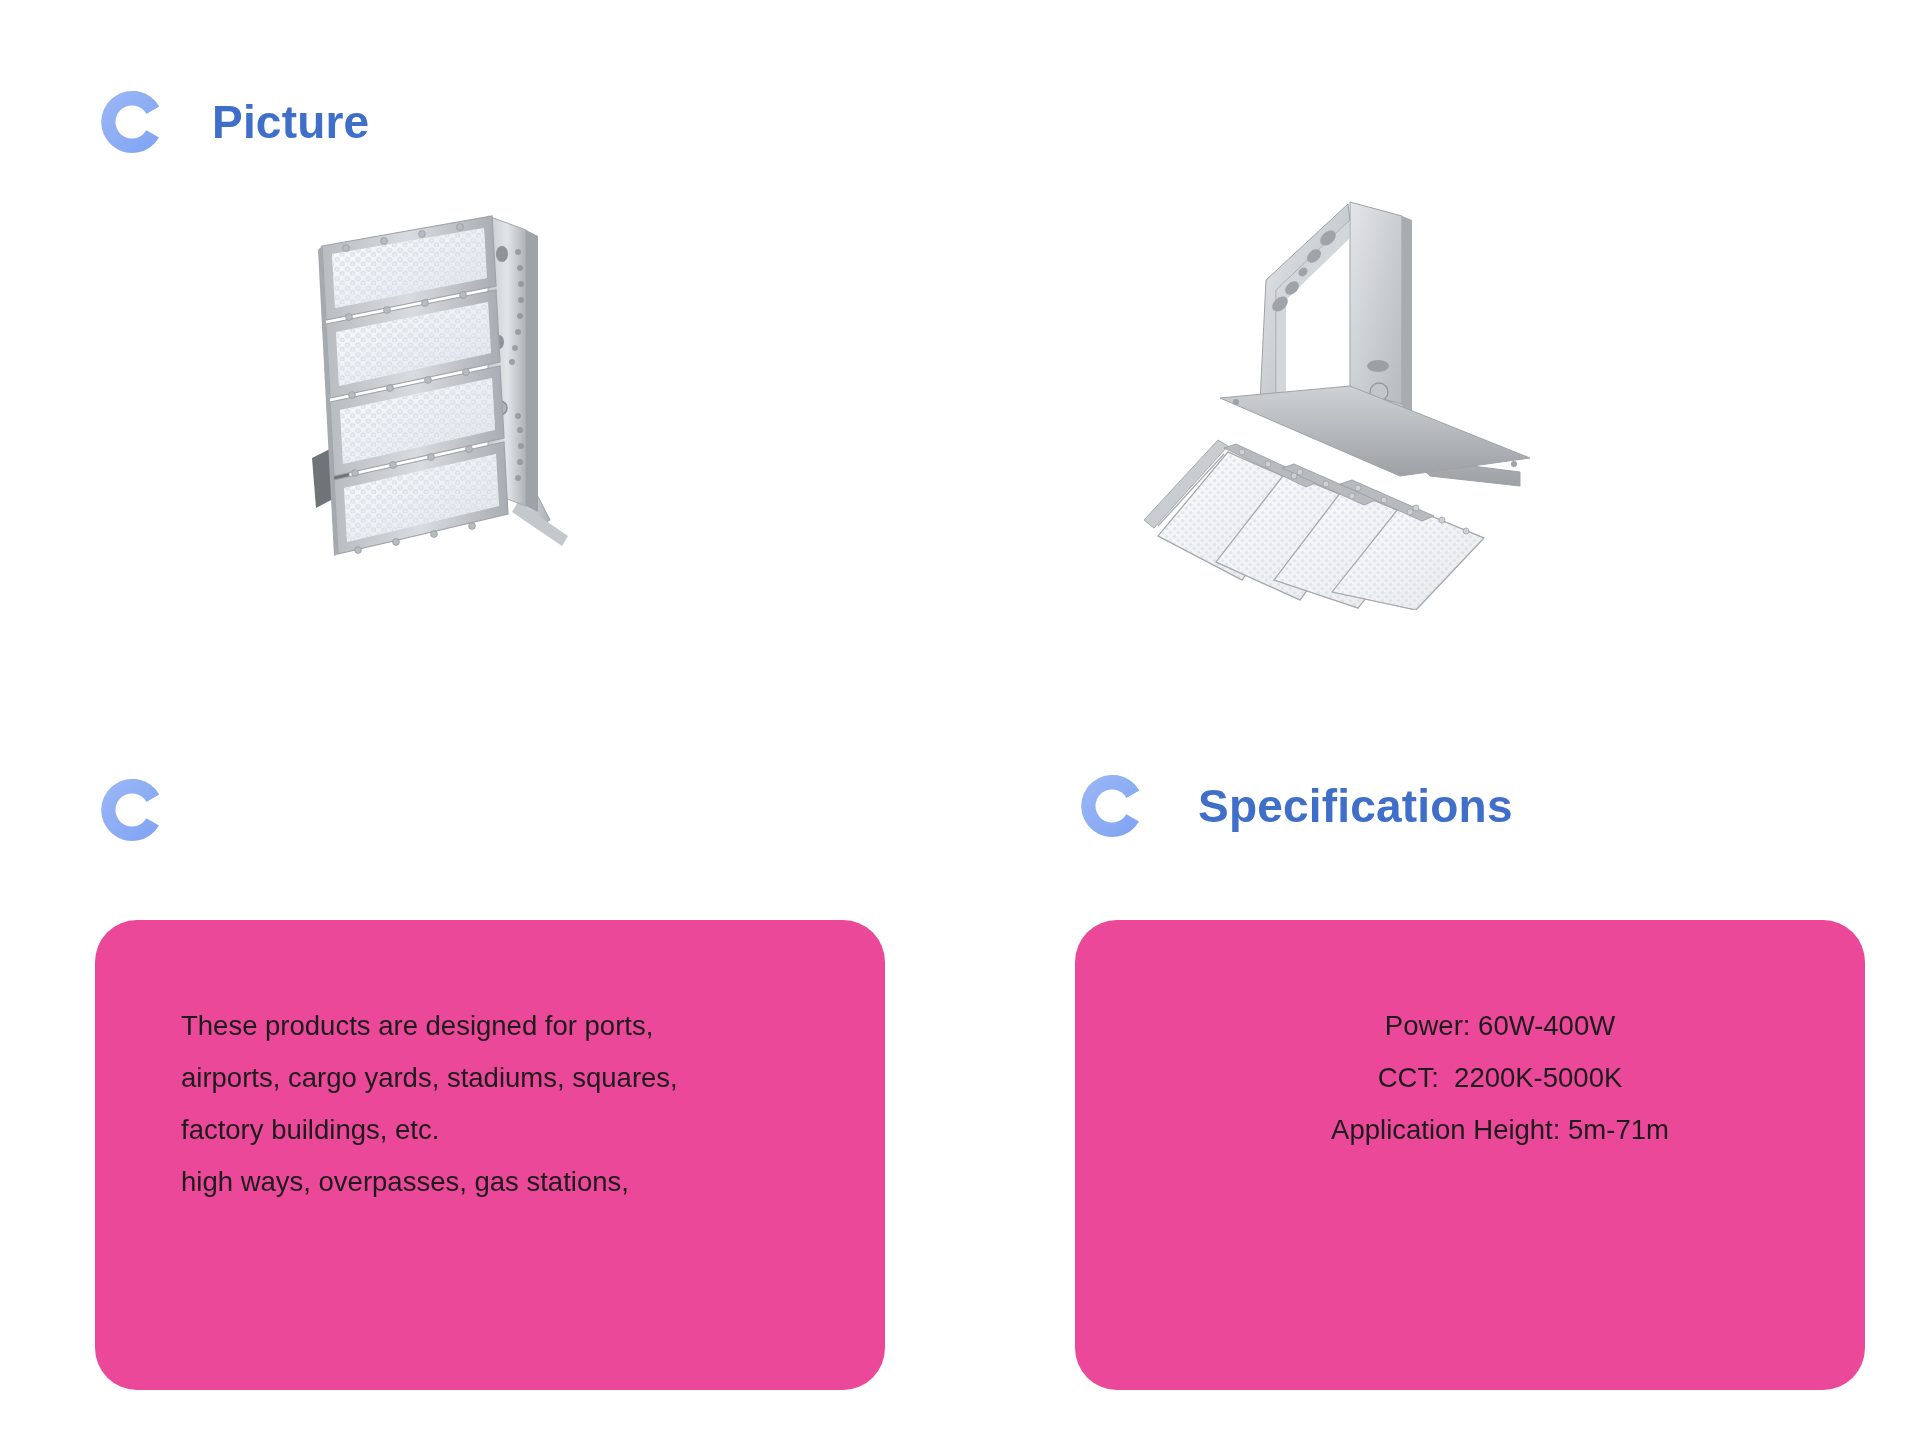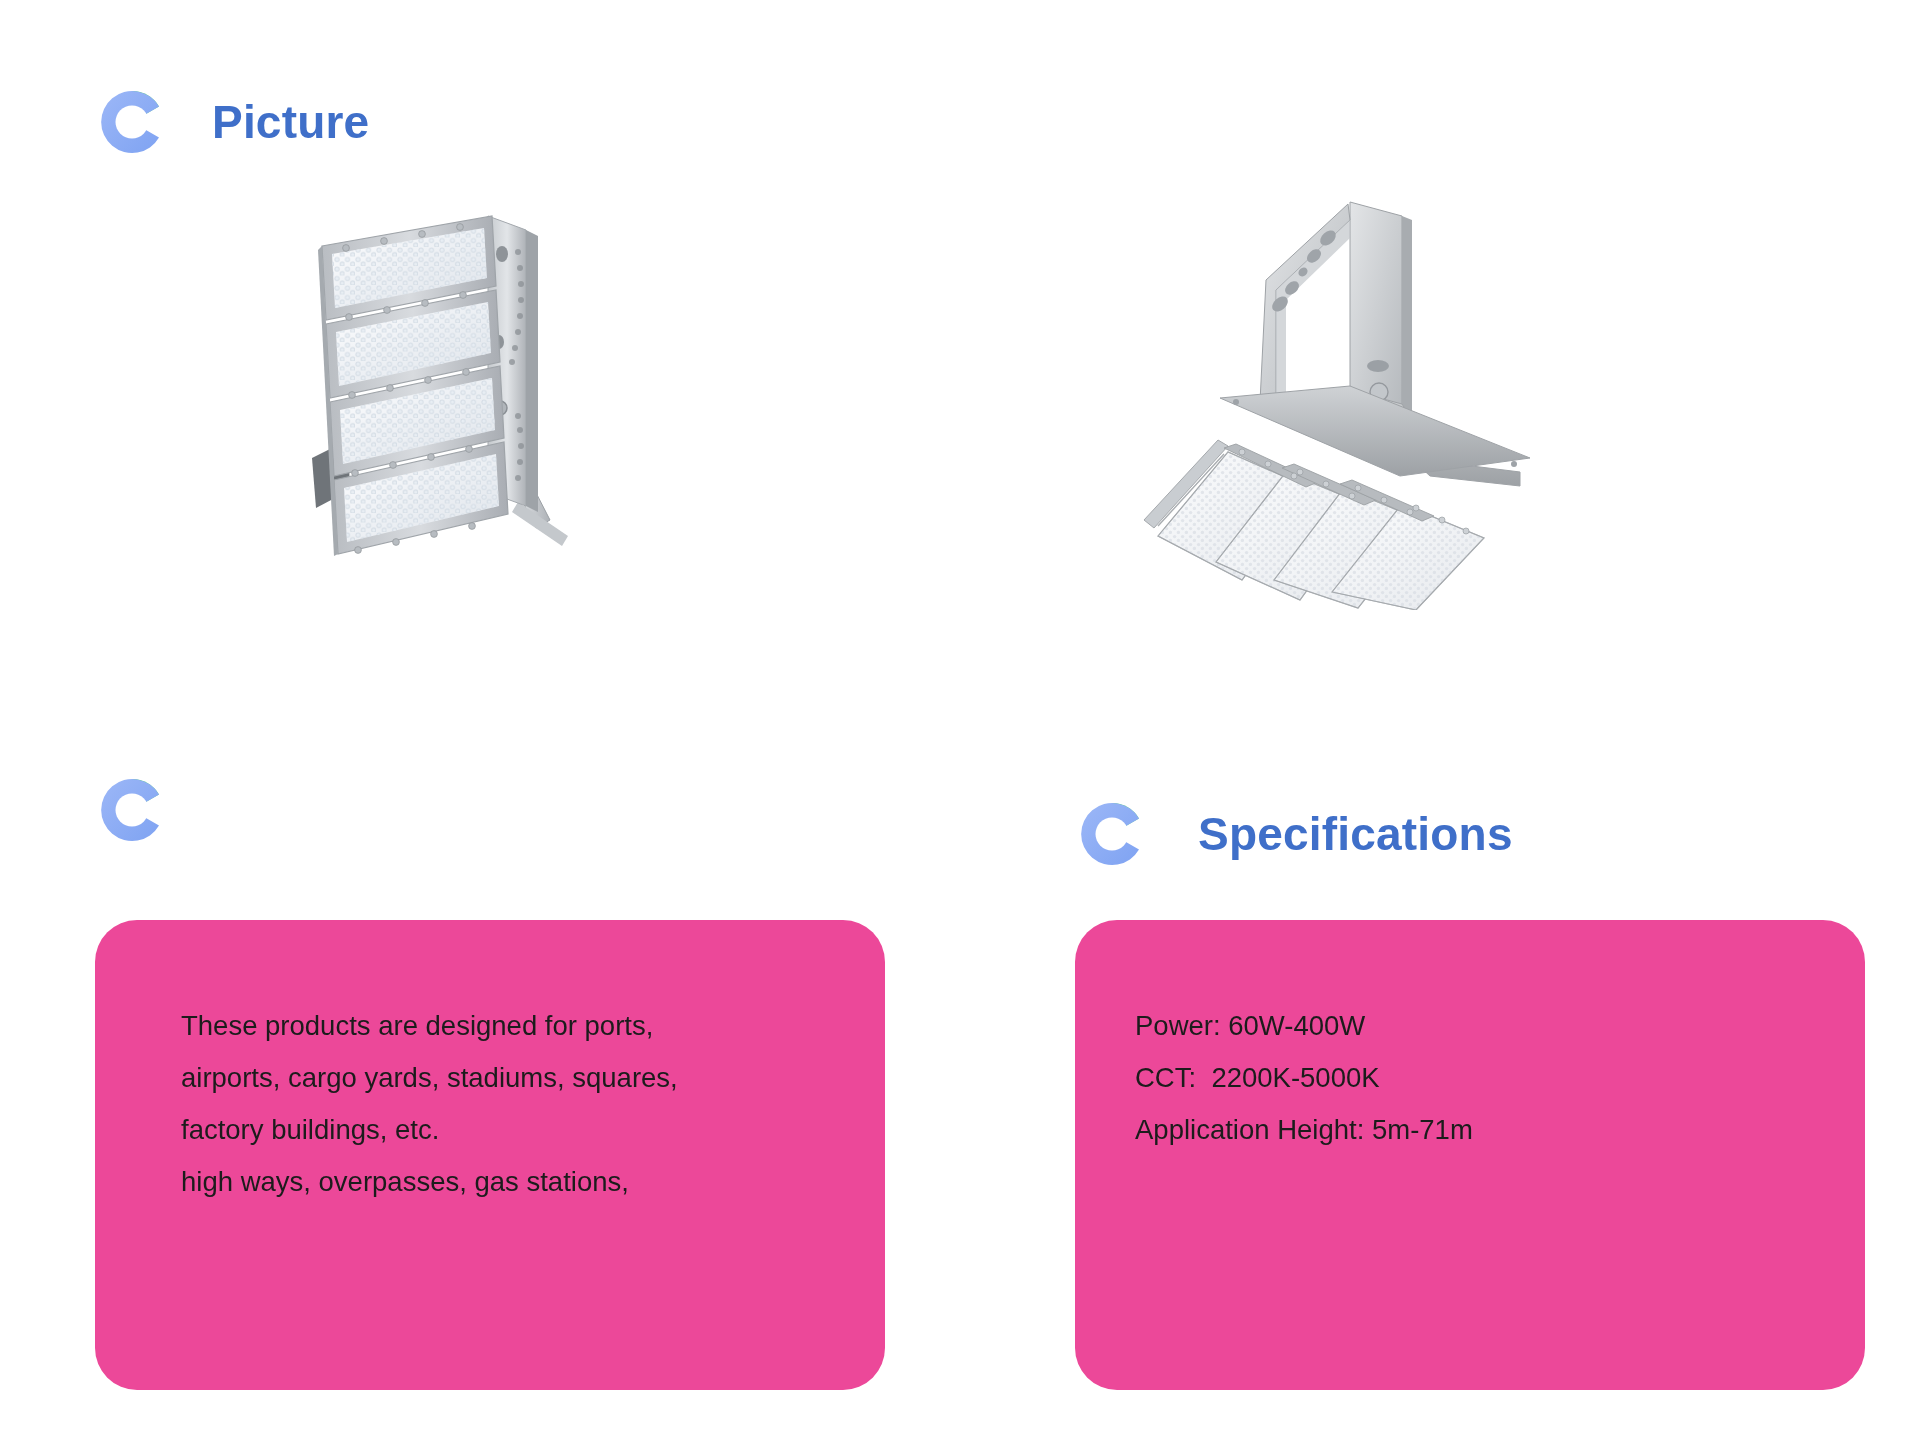--- a/index.html
+++ b/index.html
@@ -25,21 +25,21 @@
     color: #3f6fc9;
     letter-spacing: 0.2px;
     white-space: nowrap;
     line-height: 1;
   }
 
   #head-picture       { left: 96px;  top: 86px; }
   #head-picture .sec-title      { margin-left: 44px; }
   #head-applications  { left: 96px;  top: 774px; }
   #head-applications .sec-title { margin-left: 50px; }
-  #head-specifications{ left: 1076px; top: 798px; }
+  #head-specifications{ left: 1076px; top: 770px; }
   #head-specifications .sec-title { margin-left: 50px; }
 
   
   .picture-row { position: absolute; left: 0; top: 190px; width: 1920px; height: 420px; }
   .product-stage { position: absolute; top: 0; height: 420px; }
   #product-1 { left: 250px;  width: 420px; }
   #product-2 { left: 1100px; width: 460px; }
   .product-stage svg { display: block; width: 100%; height: 100%; }
 
   
@@ -53,21 +53,21 @@
 
   .card-body {
     padding: 80px 0 0 86px;
   }
   .card-line {
     font-size: 27.5px;
     color: #1c1c1c;
     line-height: 52px;
     white-space: pre;
   }
-  #card-specifications .card-body { padding-left: 60px; }
+  #card-specifications .card-body { padding-left: 60px; text-align: center; }
 </style>
 </head>
 <body>
 
 <div class="page">
 
   <div class="sec-head" id="head-picture">
     <span class="logo-c">
       <svg viewBox="0 0 72 72" xmlns="http://www.w3.org/2000/svg">
         <defs>

